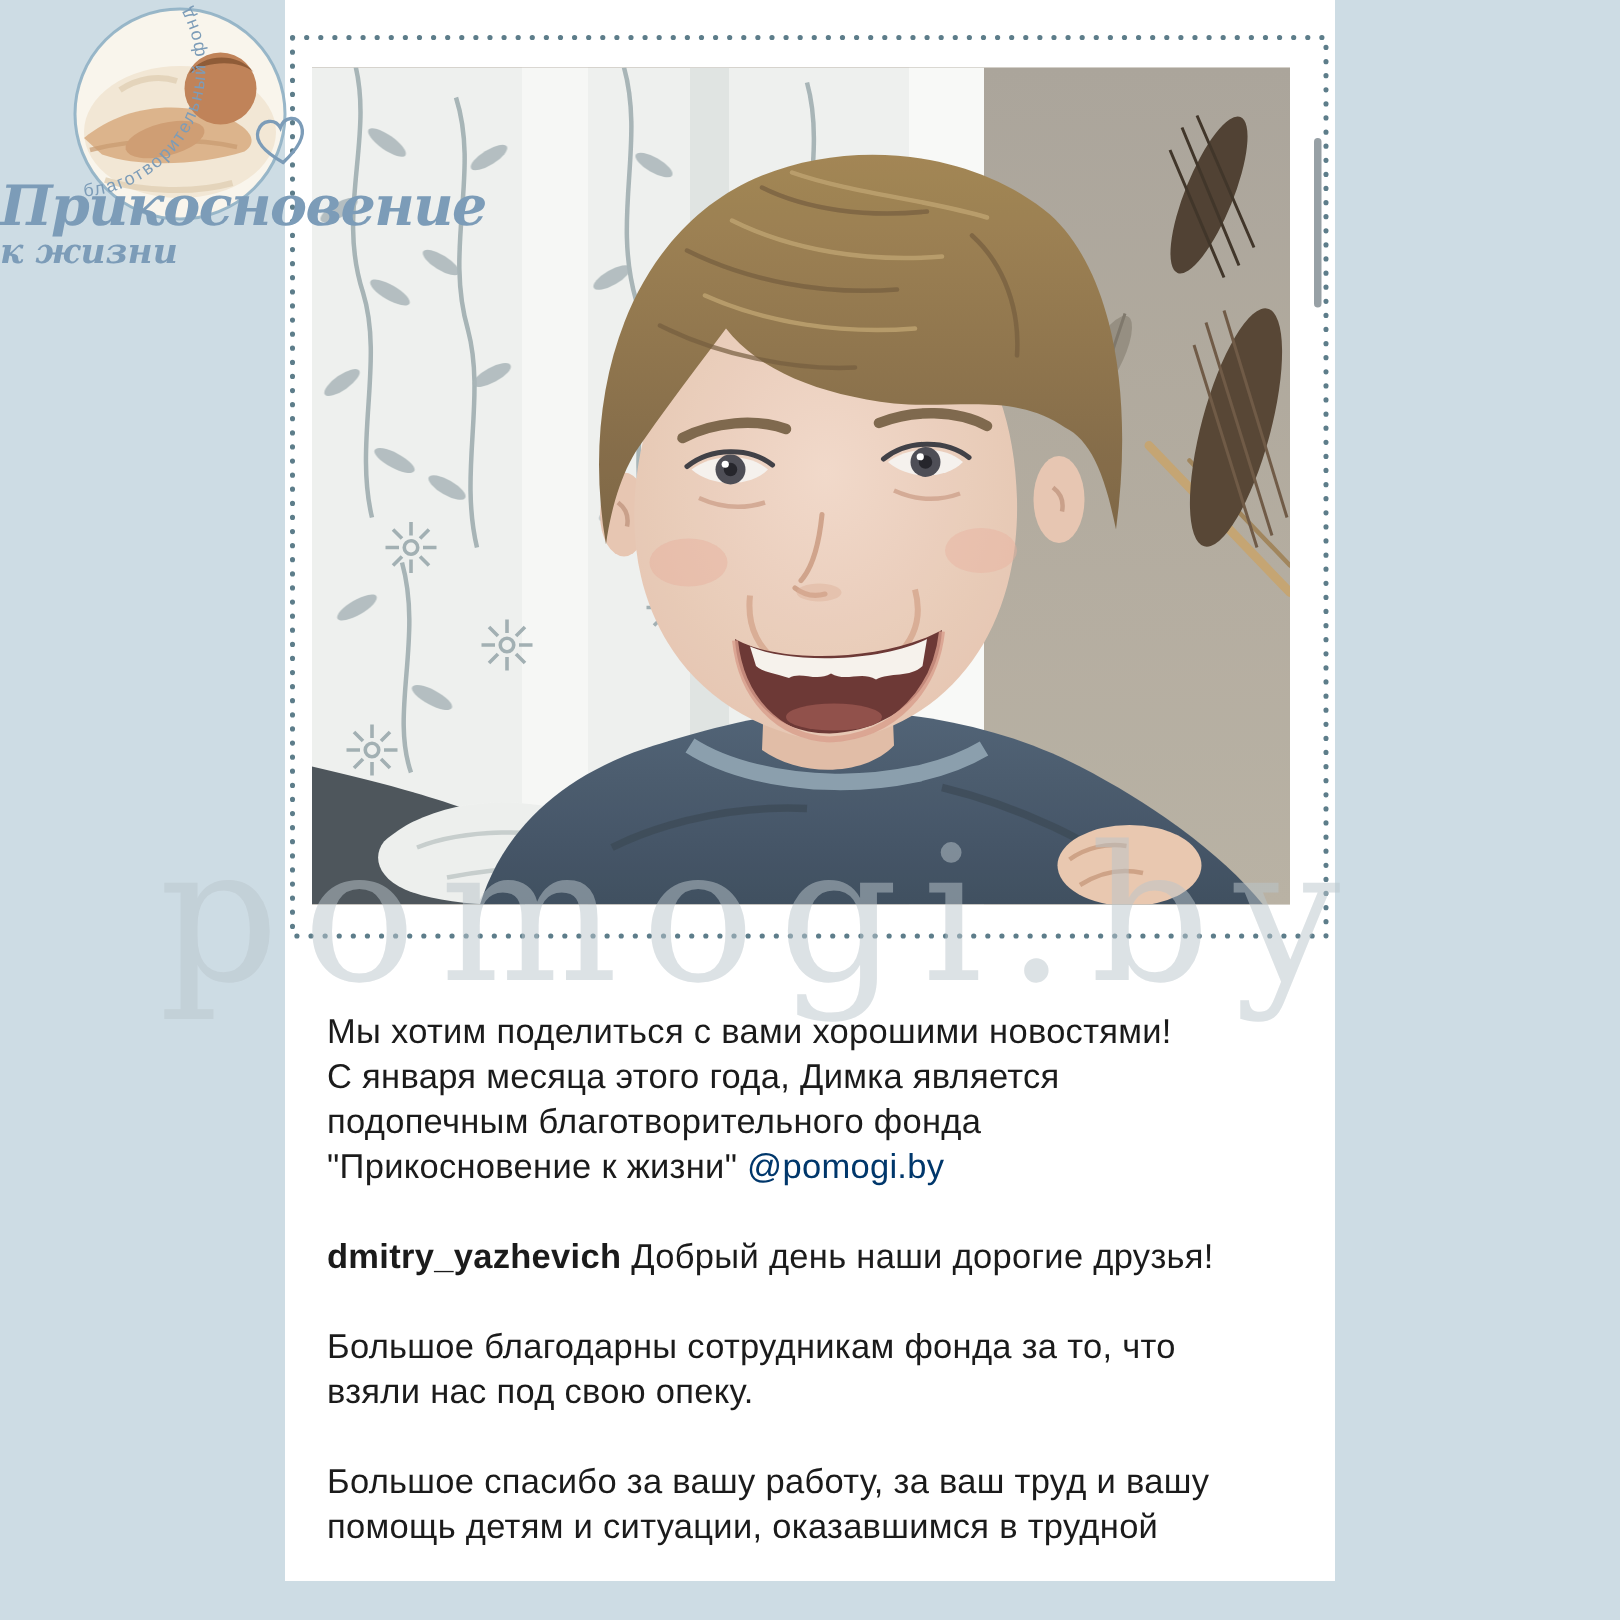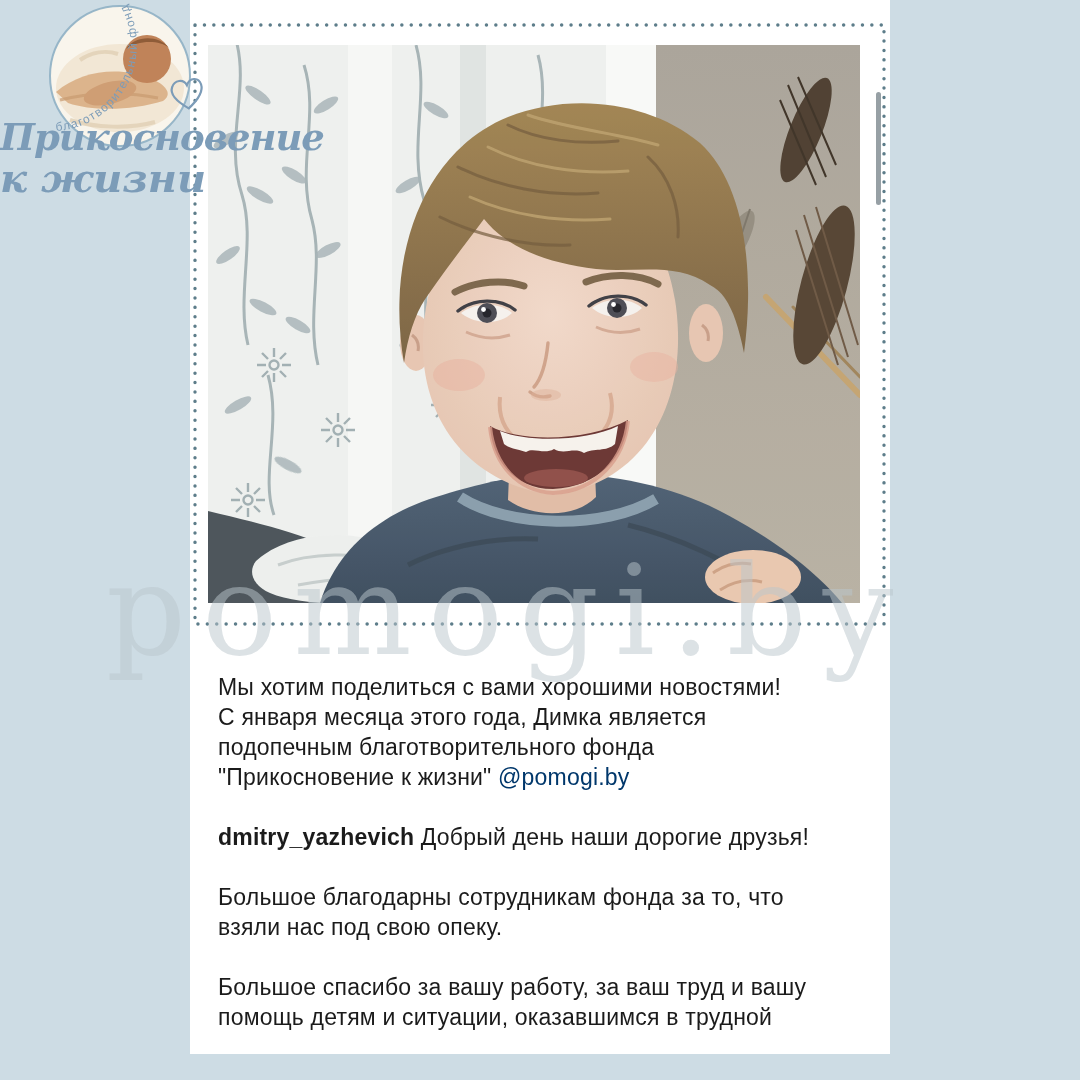--- a/index.html
+++ b/index.html
@@ -28,21 +28,21 @@
   .caption .link{color:var(--link,#00376b);}
   
   .logo{position:absolute; left:0; top:0; width:270px; height:240px; z-index:6;}
   .logo svg{position:absolute; left:0; top:0;}
   .logo-title{
     position:absolute; top:118px; left:0; width:256px; 
     font-family:"DejaVu Serif","Liberation Serif",serif; font-style:italic;
     color:var(--logo-blue,#7c9cb8); line-height:1.08; pointer-events:none;
   }
   .logo-title .l1{font-size:37px; font-weight:bold; letter-spacing:-1px;}
-  .logo-title .l2{font-size:40px; font-weight:bold; margin-top:-2px;}
+  .logo-title .l2{font-size:23px; font-weight:bold; margin-top:-2px;}
   .arc-text{font-size:12px; letter-spacing:1.4px; fill:var(--logo-blue,#7c9cb8); font-family:"Liberation Sans","DejaVu Sans",sans-serif;}
   .heart{fill:none; stroke:var(--logo-blue,#7c9cb8); stroke-width:2.2;}
 </style>
 </head>
 <body>
 
 <div class="stage">
 
   <div class="card"></div>
 

